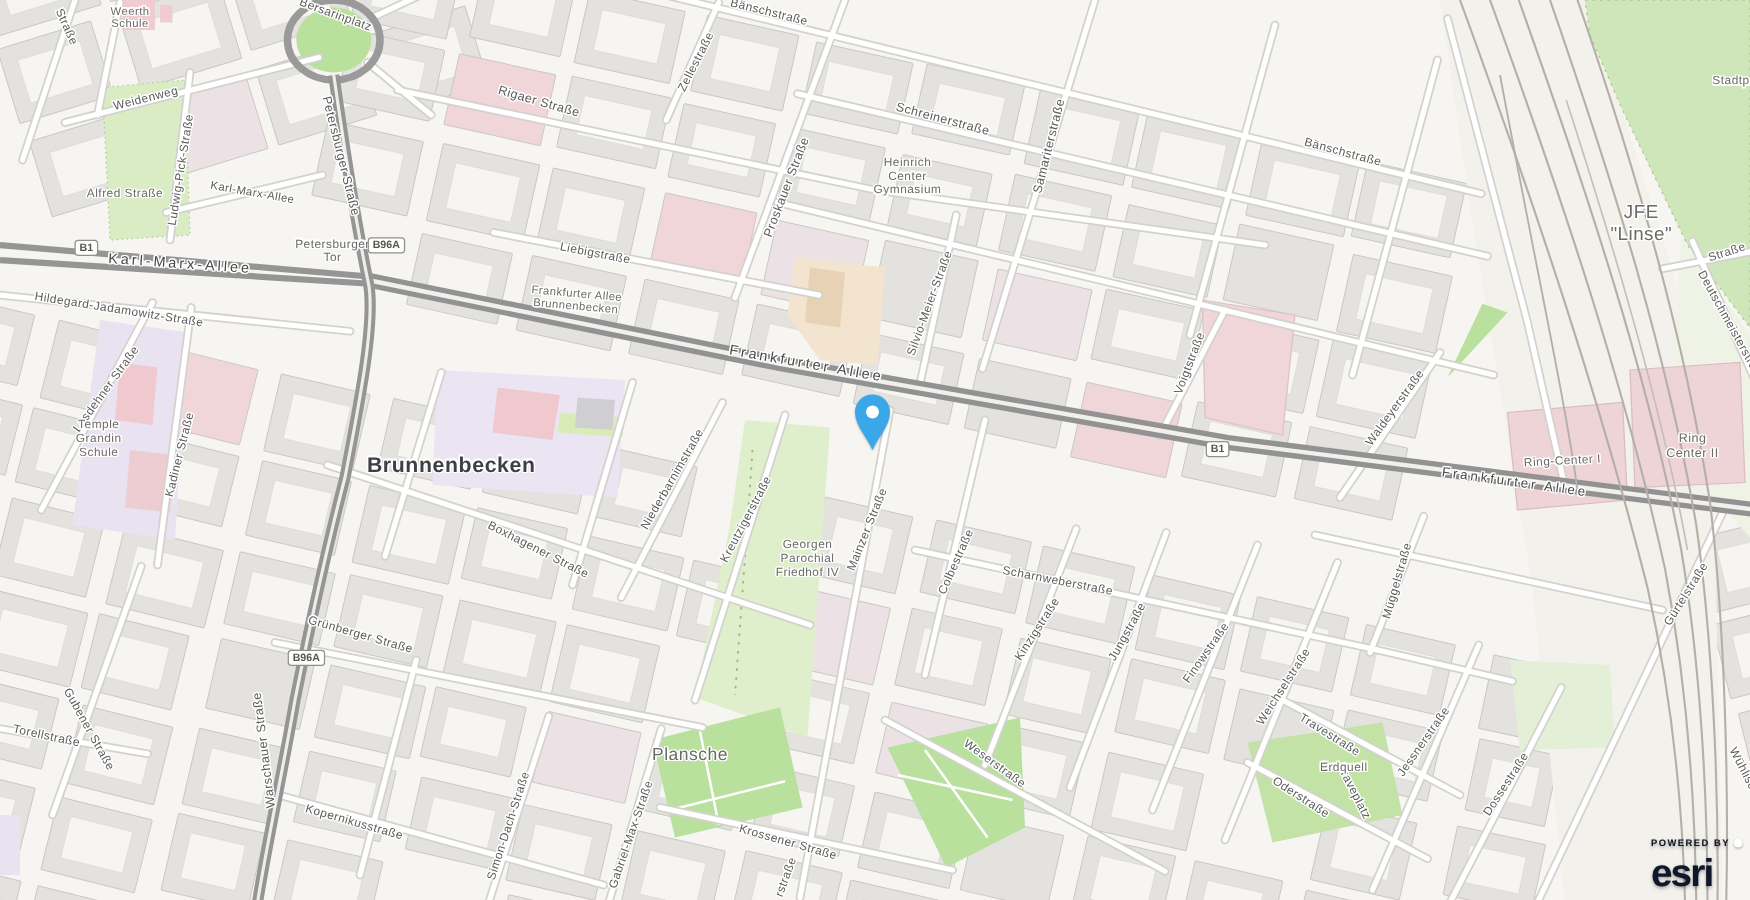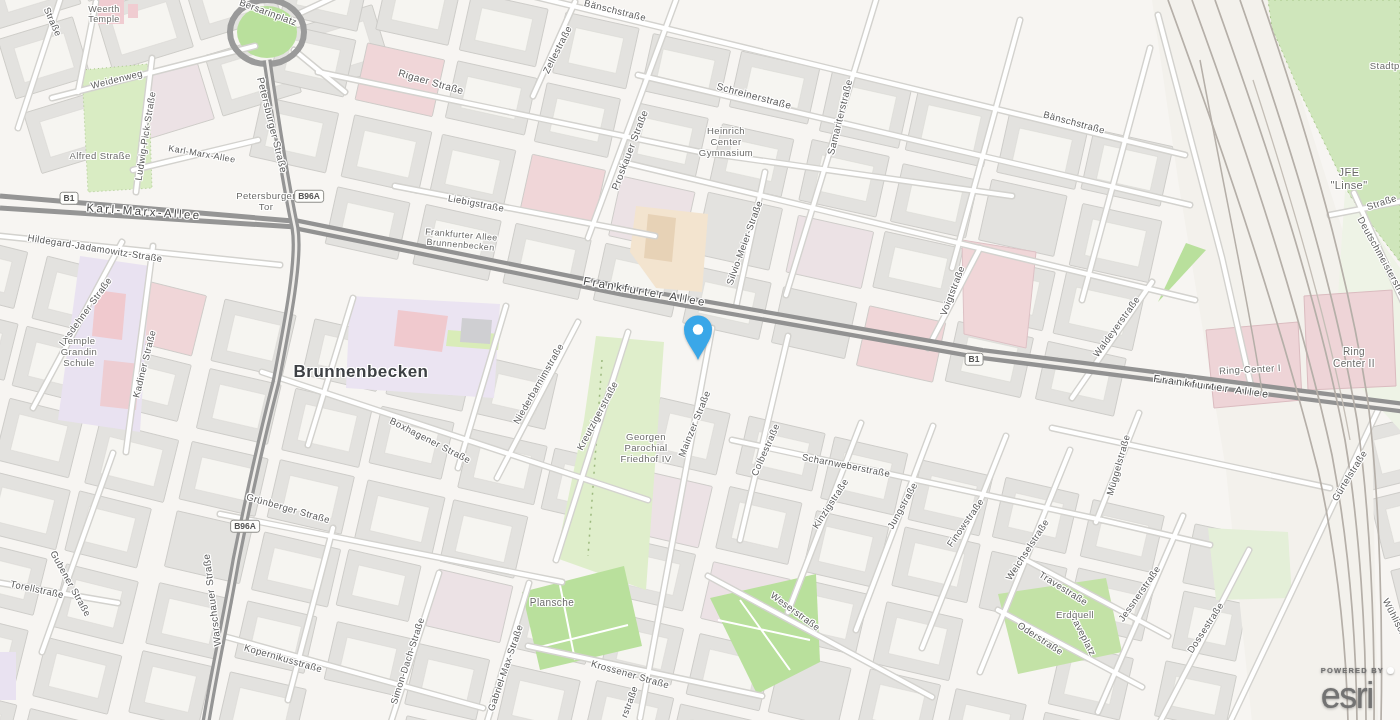--- a/index.html
+++ b/index.html
@@ -11,26 +11,26 @@
        letter-spacing:.4px;
        text-shadow:-1px 0 0 #fff,1px 0 0 #fff,0 -1px 0 #fff,0 1px 0 #fff,
                    -1px -1px 0 #fff,1px 1px 0 #fff,1px -1px 0 #fff,-1px 1px 0 #fff;}
   .lbl.place{color:#6a6a68;}
   .lbl.major{color:#474747;letter-spacing:2.4px;}
   .lbl.district{color:#3d4044;font-weight:700;letter-spacing:.5px;}
   .badge{position:absolute;transform:translate(-50%,-50%);background:#fefefc;
          border:1px solid #8f8f8b;border-radius:3px;color:#555;
          font:bold 8.5px "Liberation Sans",sans-serif;padding:1px 3px;line-height:1;}
   #pin{position:absolute;filter:drop-shadow(0 1px 1px rgba(0,0,0,.25));}
-  #attrib{position:absolute;right:6px;bottom:6px;color:#737373;text-align:left;line-height:1;
+  #attrib{position:absolute;right:6px;bottom:6px;color:#0f172a;text-align:left;line-height:1;
           text-shadow:0 1px 3px rgba(0,0,0,.3),0 0 1px rgba(0,0,0,.25);}
   #attrib .pb{font-size:7.5px;font-weight:bold;letter-spacing:1.2px;display:inline-block;vertical-align:middle;}
   #attrib .dot{display:inline-block;width:7px;height:7px;background:#fff;border-radius:50%;
                margin-left:3px;vertical-align:middle;box-shadow:0 1px 2px rgba(0,0,0,.3);}
-  #attrib .brand{font-size:36px;font-weight:normal;letter-spacing:-1.5px;margin-top:0px;display:block;}
+  #attrib .brand{font-size:31px;font-weight:bold;letter-spacing:-1.5px;margin-top:0px;display:block;}
 </style>
 </head>
 <body>
 
 <div id="map">
   <svg id="base" width="1400" height="720" viewBox="0 0 1400 720">
     <rect x="0" y="0" width="1400" height="720" fill="#f7f5f2"></rect>
     <g id="blocks">
         <g transform="translate(-25,-35) rotate(-17)">
           <rect x="5" y="4" width="85" height="64" fill="#e3e2df" stroke="#c9c8c4" stroke-width="0.8" rx="1"></rect>
@@ -540,39 +540,39 @@
       <div class="lbl road" style="left: 1040px; top: 639px; font-size: 9.5px; transform: translate(-50%, -50%) rotate(33deg);">Oderstraße</div>
       <div class="lbl road" style="left: 1140px; top: 594px; font-size: 9.5px; transform: translate(-50%, -50%) rotate(-55deg);">Jessnerstraße</div>
       <div class="lbl road" style="left: 1206px; top: 628px; font-size: 9.5px; transform: translate(-50%, -50%) rotate(-57deg);">Dossestraße</div>
       <div class="lbl road" style="left: 1350px; top: 476px; font-size: 9.5px; transform: translate(-50%, -50%) rotate(-58deg);">Gürtelstraße</div>
       <div class="lbl road" style="left: 1401px; top: 631px; font-size: 9.5px; transform: translate(-50%, -50%) rotate(63deg);">Wühlischstraße</div>
       <div class="lbl road" style="left: 630px; top: 702px; font-size: 9.5px; transform: translate(-50%, -50%) rotate(-70deg);">rstraße</div>
       <div class="lbl major" style="left: 144px; top: 212px; font-size: 11.5px; transform: translate(-50%, -50%) rotate(4deg);">Karl-Marx-Allee</div>
       <div class="lbl major" style="left: 645px; top: 292px; font-size: 11.5px; transform: translate(-50%, -50%) rotate(10deg);">Frankfurter Allee</div>
       <div class="lbl major" style="left: 1212px; top: 386px; font-size: 10.5px; transform: translate(-50%, -50%) rotate(8deg);">Frankfurter Allee</div>
       <div class="lbl place" style="left: 104px; top: 14px; font-size: 9px; transform: translate(-50%, -50%) rotate(0deg);">Weerth
-Temple</div>
+Schule</div>
       <div class="lbl place" style="left: 100px; top: 156px; font-size: 9.5px; transform: translate(-50%, -50%) rotate(0deg);">Alfred Straße</div>
       <div class="lbl place" style="left: 266px; top: 202px; font-size: 9.5px; transform: translate(-50%, -50%) rotate(0deg);">Petersburger
 Tor</div>
       <div class="lbl place" style="left: 79px; top: 352px; font-size: 9.5px; transform: translate(-50%, -50%) rotate(0deg);">Temple
 Grandin
 Schule</div>
       <div class="lbl place" style="left: 726px; top: 142px; font-size: 9.5px; transform: translate(-50%, -50%) rotate(0deg);">Heinrich
 Center
 Gymnasium</div>
       <div class="lbl place" style="left: 461px; top: 240px; font-size: 9px; transform: translate(-50%, -50%) rotate(5deg);">Frankfurter Allee
 Brunnenbecken</div>
       <div class="lbl place" style="left: 646px; top: 448px; font-size: 9.5px; transform: translate(-50%, -50%) rotate(0deg);">Georgen
 Parochial
 Friedhof IV</div>
-      <div class="lbl place" style="left: 552px; top: 603px; font-size: 10px; transform: translate(-50%, -50%) rotate(0deg);">Plansche</div>
+      <div class="lbl place" style="left: 552px; top: 603px; font-size: 14px; transform: translate(-50%, -50%) rotate(0deg);">Plansche</div>
       <div class="lbl place" style="left: 1052px; top: 615px; font-size: 9.5px; transform: translate(-50%, -50%) rotate(0deg); margin-left: 23px;">Erdquell</div>
       <div class="lbl place" style="left: 1392px; top: 66px; font-size: 9.5px; transform: translate(-50%, -50%) rotate(0deg);">Stadtpark</div>
-      <div class="lbl place" style="left: 1349px; top: 179px; font-size: 11px; transform: translate(-50%, -50%) rotate(0deg);">JFE
+      <div class="lbl place" style="left: 1313px; top: 179px; font-size: 15px; transform: translate(-50%, -50%) rotate(0deg);">JFE
 "Linse"</div>
       <div class="lbl place" style="left: 1250px; top: 370px; font-size: 9.5px; transform: translate(-50%, -50%) rotate(-3deg);">Ring-Center I</div>
       <div class="lbl place" style="left: 1354px; top: 357px; font-size: 10px; transform: translate(-50%, -50%) rotate(0deg);">Ring
 Center II</div>
       <div class="lbl district" style="left: 361px; top: 372px; font-size: 17px; transform: translate(-50%, -50%) rotate(0deg);">Brunnenbecken</div>
       <div class="badge" style="left: 69px; top: 198px;">B1</div>
       <div class="badge" style="left: 309px; top: 196px;">B96A</div>
       <div class="badge" style="left: 974px; top: 359px;">B1</div>
       <div class="badge" style="left: 245px; top: 526px;">B96A</div>
     </div>

